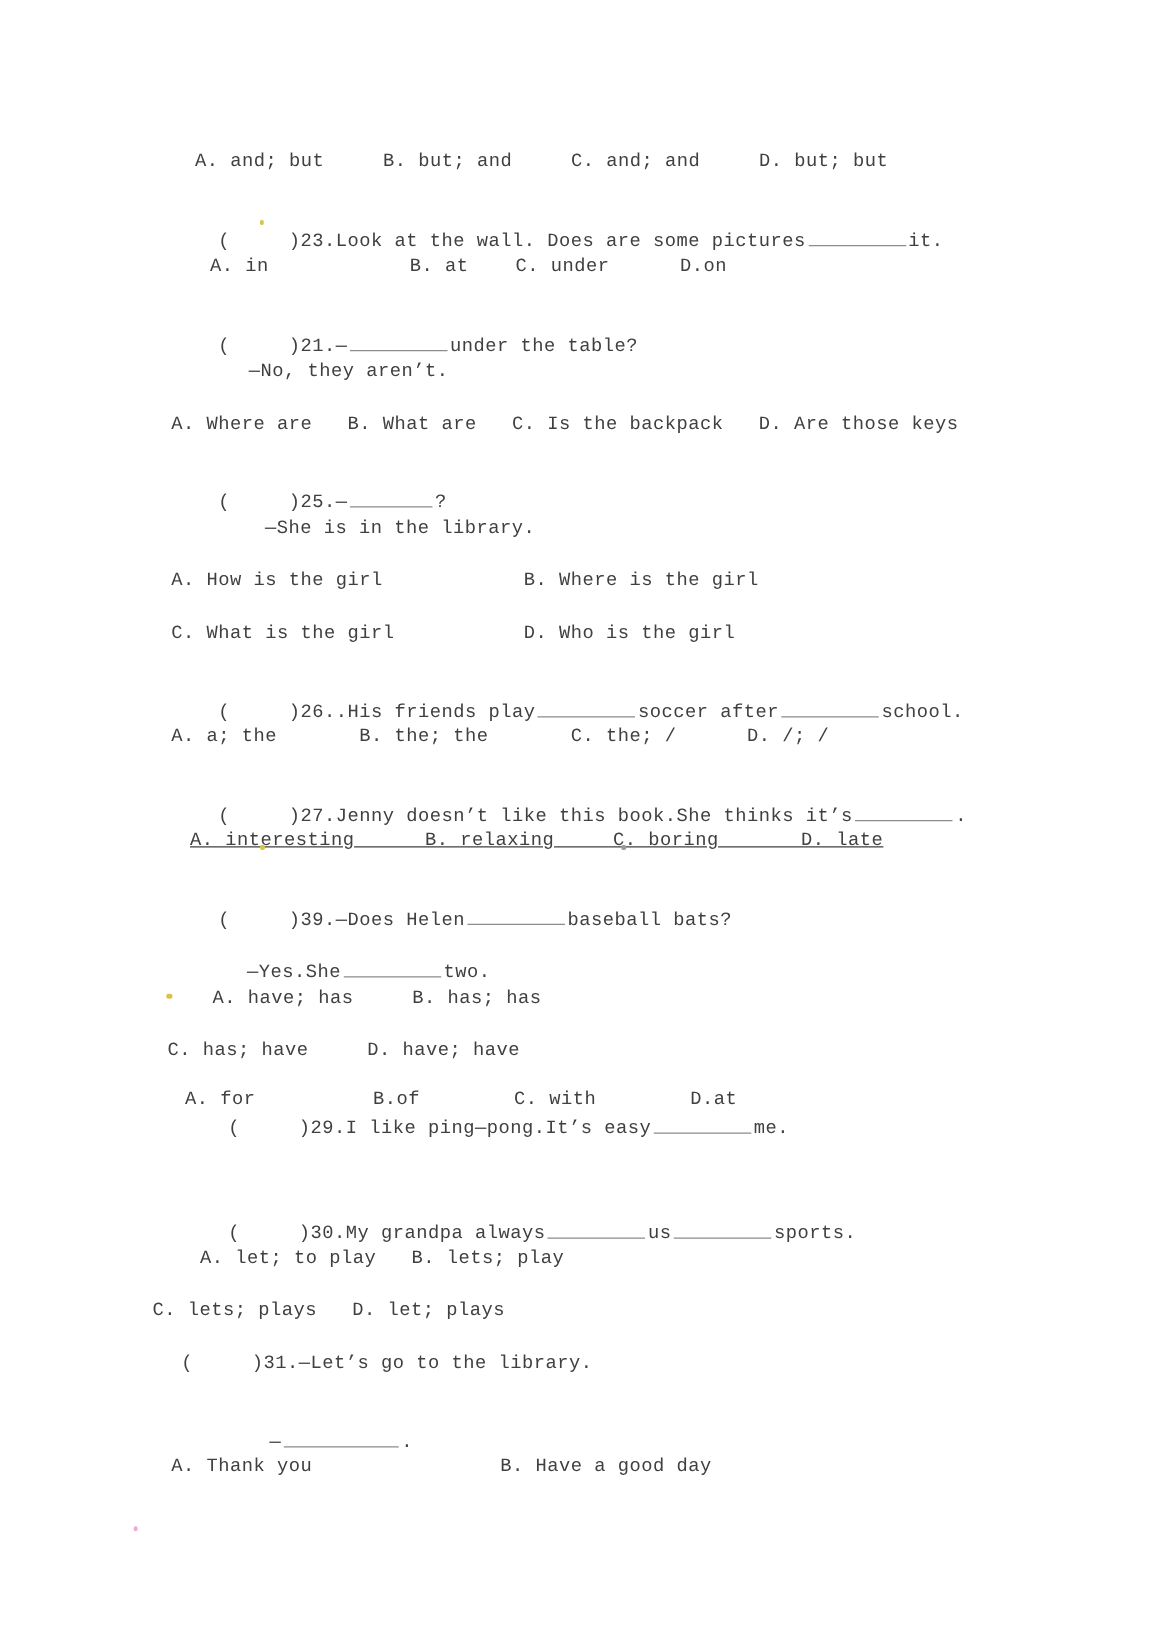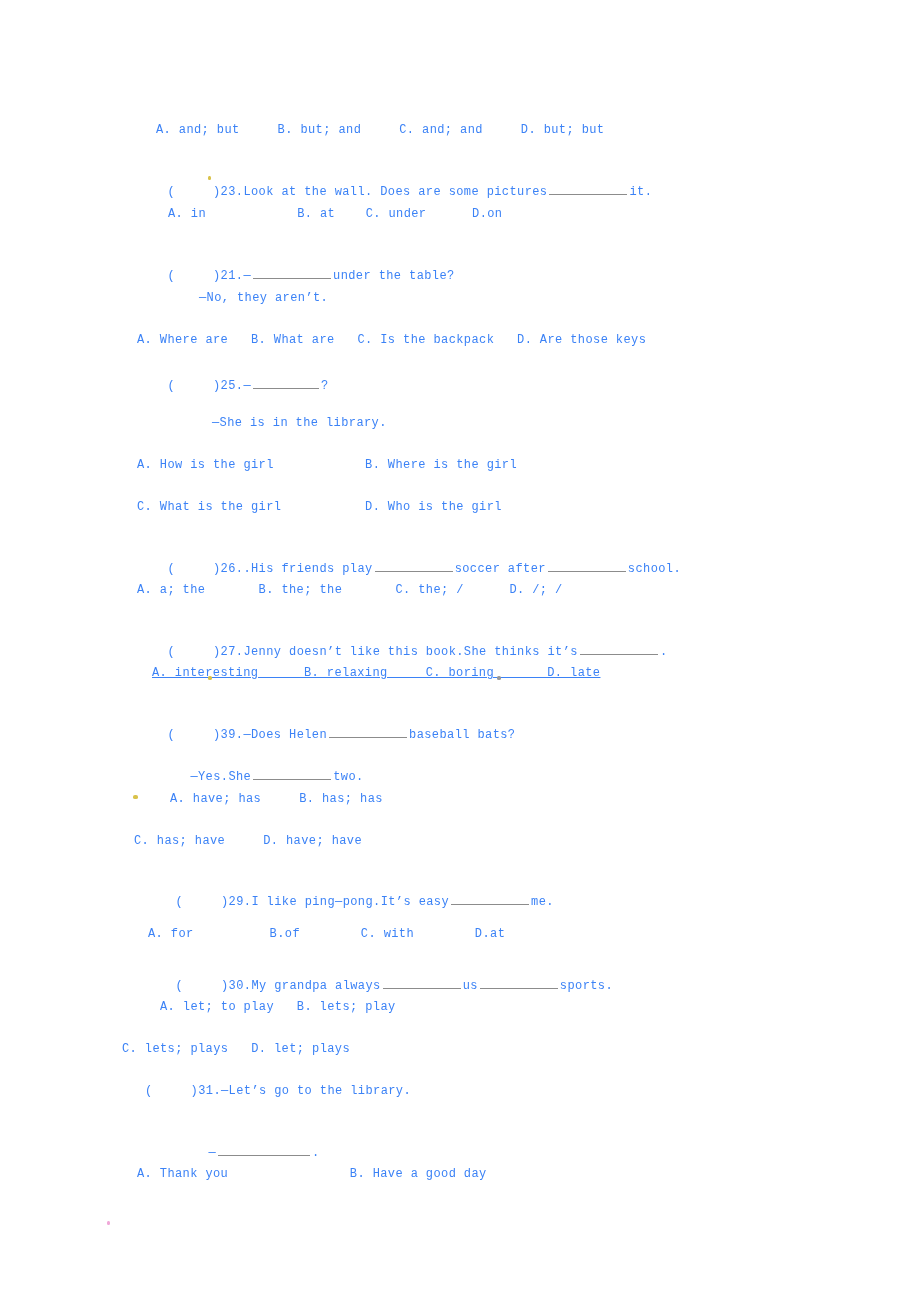--- a/index.html
+++ b/index.html
@@ -19,24 +19,24 @@
     position: absolute;
     left: 0; top: 0;
     width: 920px;
     height: 1302px;
     background: #ffffff;
   }
   
   .line {
     position: absolute;
     white-space: pre;
-    font-size: 12px;
+    font-size: 15px;
     line-height: 20px;
     letter-spacing: 0.4px;
-    color: #3b82f6;
+    color: #404040;
     font-family: "Liberation Mono", "DejaVu Sans Mono", monospace;
   }
   
   .blank {
     display: inline-block;
     border-bottom: 1px solid #8c8c8c;
     vertical-align: baseline;
     height: 0.92em;
     margin: 0 2px;
   }
@@ -64,21 +64,21 @@
     <span>(     )23.</span><span>Look at the wall. Does are some pictures</span><span class="blank w-long"></span><span>it.</span>
   </div>
   <div class="line" style="left:168px; top:204px;">A. in            B. at    C. under      D.on</div>
 
   <div class="line" style="left:137px; top:246px;">
     <span>(     )21.—</span><span class="blank w-long"></span><span>under the table?</span>
   </div>
   <div class="line" style="left:180px; top:288px;margin-left:19px;">—No, they aren’t.</div>
   <div class="line" style="left:137px; top:330px;">A. Where are   B. What are   C. Is the backpack   D. Are those keys</div>
 
-  <div class="line" style="left:137px; top:356px;">
+  <div class="line" style="left:137px; top:371px;">
     <span>(     )25.—</span><span class="blank w-mid"></span><span>?</span>
   </div>
   <div class="line" style="left:180px; top:413px;margin-left:32px;">—She is in the library.</div>
   <div class="line" style="left:137px; top:455px;">A. How is the girl            B. Where is the girl</div>
   <div class="line" style="left:137px; top:497px;">C. What is the girl           D. Who is the girl</div>
 
   <div class="line" style="left:137px; top:539px;">
     <span>(     )26..His friends play</span><span class="blank w-long"></span><span>soccer after</span><span class="blank w-long"></span><span>school.</span>
   </div>
   <div class="line" style="left:137px; top:580px;">A. a; the       B. the; the       C. the; /      D. /; /</div>
@@ -93,21 +93,21 @@
   </div>
   <div class="line" style="left:160px; top:747px;">
     <span>—Yes.She</span><span class="blank w-long"></span><span>two.</span>
   </div>
   <div class="line" style="left:134px; top:789px;margin-left:36px;">A. have; has     B. has; has</div>
   <div class="line" style="left:134px; top:831px;">C. has; have     D. have; have</div>
 
   <div class="line" style="left:145px; top:872px;">
     <span>(     )29.I like ping—pong.It’s easy</span><span class="blank w-long"></span><span>me.</span>
   </div>
-  <div class="line" style="left:148px; top:924px;">A. for          B.of        C. with        D.at</div>
+  <div class="line" style="left:148px; top:870px;">A. for          B.of        C. with        D.at</div>
 
   <div class="line" style="left:145px; top:956px;">
     <span>(     )30.My grandpa always</span><span class="blank w-long"></span><span>us</span><span class="blank w-long"></span><span>sports.</span>
   </div>
   <div class="line" style="left:160px; top:997px;">A. let; to play   B. lets; play</div>
   <div class="line" style="left:122px; top:1039px;">C. lets; plays   D. let; plays</div>
 
   <div class="line" style="left:145px; top:1081px;">(     )31.—Let’s go to the library.</div>
   <div class="line" style="left:178px; top:1123px;">
     <span>—</span><span class="blank w-xlong"></span><span>.</span>

